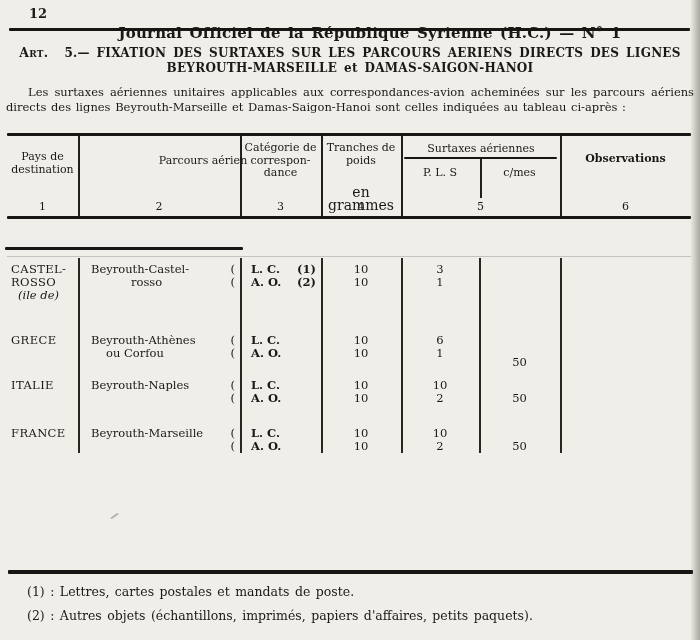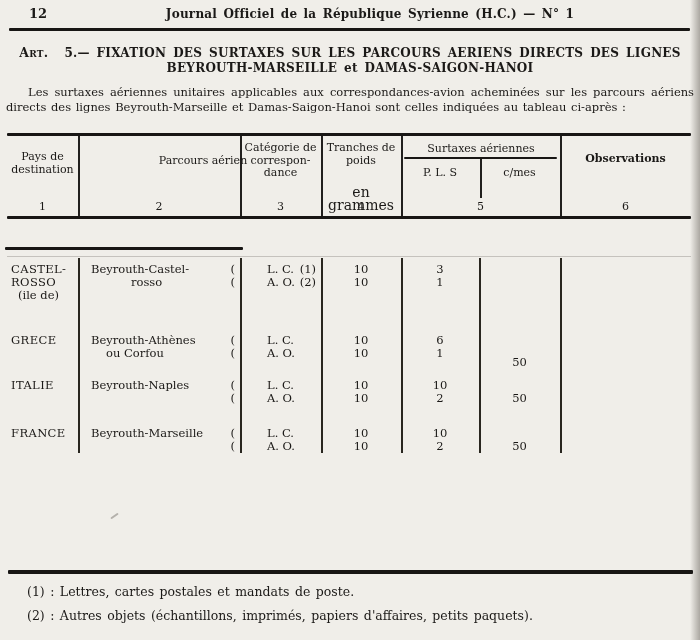--- a/index.html
+++ b/index.html
@@ -8,21 +8,21 @@
     background:#f0eee9;
     font-family:"DejaVu Serif","Liberation Serif",serif;
     color:#1b1917; overflow:hidden;
     -webkit-font-smoothing:antialiased;
   }
   .abs { position:absolute; }
   .rule { position:absolute; background:#181614; border-radius:1px; }
 
   
   #pgnum { left:29px; top:6px; font-size:13px; font-weight:700; }
-  #jtitle { left:42px; right:2px; top:7px; text-align:center; font-size:12px;
+  #jtitle { left:42px; right:2px; top:24px; text-align:center; font-size:15px;
             font-weight:700; word-spacing:2px; letter-spacing:.2px; }
   #rule-top { left:9px; top:28px; width:681px; height:3px; }
 
   
   .arthead { left:0; right:0; text-align:center; font-weight:700; font-size:12px;
              word-spacing:2.5px; letter-spacing:.25px; }
   #art-l1 { top:45px; }
   #art-l2 { top:61px; }
   .sc { font-variant:small-caps; font-size:12.5px; margin-right:16px; }
 
@@ -61,27 +61,27 @@
 
   
   #tbody { position:absolute; left:0; top:258px; width:700px; height:196px;
            font-size:11.5px; line-height:13px; }
   .bvh { position:absolute; top:0; height:195px; width:1.5px; background:#29261f; }
   #b1{left:78px} #b2{left:240px} #b3{left:321px} #b4{left:401px} #b5{left:479px} #b6{left:560px}
   .row { position:absolute; left:0; width:700px; }
   #r1{top:5px} #r2{top:76px} #r3{top:121px} #r4{top:169px}
   .cell { position:absolute; top:0; }
   .pays { left:7px; width:71px; padding-left:4px; letter-spacing:.4px; }
-  .pays .ln3 { padding-left:7px; letter-spacing:0; }
+  .pays .ln3 { padding-left:7px; letter-spacing:0;font-style:italic; }
   .parcours { left:78px; width:158px; padding-left:13px; }
   #r1 .parcours .ln2 { padding-left:40px; }
   #r2 .parcours .ln2 { padding-left:15px; }
   .braces { position:absolute; left:78px; width:157px; top:0; text-align:right; }
   .cat { left:240px; width:81px; }
-  .cat .cl { display:flex; padding-left:27px; padding-right:5px; }
+  .cat .cl { display:flex; padding-left:11px; padding-right:5px;font-weight:bold; }
   .cat .note { margin-left:auto; }
   .poids { left:321px; width:80px; text-align:center; }
   .pls  { left:401px; width:78px; text-align:center; }
   .cmes { left:479px; width:81px; text-align:center; }
   .cmes .val { margin-top:13px; }
   #r2 .cmes .val { margin-top:22px; }
 
   
   #rule-bot { left:8px; top:570px; width:685px; height:4px; }
   .fn { position:absolute; left:27px; font-size:12.5px; word-spacing:1.5px; }

